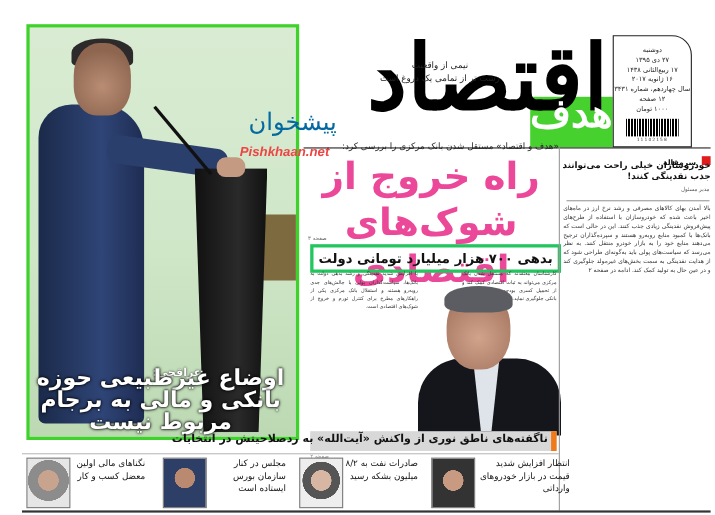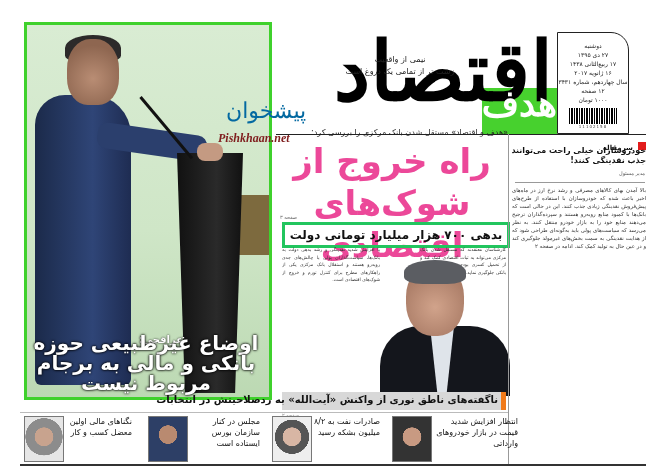--- a/index.html
+++ b/index.html
@@ -13,21 +13,21 @@
   .hair{left:38px;top:10px;width:56px;height:26px;background:#2c2a2a;border-radius:50% 50% 20% 20%;}
   .arm{left:70px;top:104px;width:110px;height:26px;background:#2b3f6d;transform:rotate(8deg);border-radius:10px;}
   .hand{left:170px;top:118px;width:26px;height:18px;background:#c49a82;border-radius:8px;}
   .podium{left:150px;top:128px;width:66px;height:240px;background:linear-gradient(90deg,#111,#2a2a2a 60%,#111);clip-path:polygon(0 0,100% 0,88% 100%,12% 100%);}
   .mic{left:112px;top:72px;width:3px;height:80px;background:#111;transform:rotate(-40deg);transform-origin:top;}
   .wood{left:205px;top:170px;width:40px;height:60px;background:#7d6a3e;}
   .caption-box{left:0;bottom:0;width:100%;height:74px;}
   .cap-kicker{position:absolute;right:86px;bottom:52px;color:#fff;font-size:10px;font-weight:bold;direction:rtl;text-shadow:0 0 2px #000;}
   .cap-title{position:absolute;right:8px;bottom:4px;width:230px;text-align:center;color:#fff;font-size:20px;font-weight:bold;direction:rtl;line-height:20px;text-shadow:0 0 3px #000,0 0 2px #000;}
   .watermark-fa{left:226px;top:98px;color:#0369a1;font-size:22px;font-family:"DejaVu Serif",serif;direction:rtl;}
-  .watermark-en{left:218px;top:131px;color:#7f1d1d;font-size:12px;font-weight:bold;font-style:italic;font-family:Liberation Serif, serif;}
+  .watermark-en{left:218px;top:131px;color:#ef4444;font-size:12px;font-weight:bold;font-style:italic;font-family:Liberation Sans, sans-serif;}
   
   .masthead{left:272px;top:22px;width:285px;height:112px;}
   .logo-green{position:absolute;left:210px;top:66px;width:75px;height:46px;background:#47d12e;}
   .logo-text{position:absolute;right:4px;top:-6px;font-size:82px;font-weight:bold;font-family:"DejaVu Serif",serif;direction:rtl;color:#000;letter-spacing:-6px;line-height:110px;}
   .logo-sub{position:absolute;left:204px;top:60px;font-size:36px;font-weight:bold;font-family:"DejaVu Serif",serif;color:#fff;direction:rtl;}
   .slogan{position:absolute;left:58px;top:32px;width:140px;text-align:center;font-size:8px;line-height:12px;direction:rtl;color:#222;}
   .infobox{left:557px;top:32px;width:70px;height:100px;border:1px solid #222;border-radius:0 18px 0 0;background:#fff;}
   .info-line{font-size:6px;line-height:9px;text-align:center;direction:rtl;color:#222;}
   .barcode{margin:4px auto 0;width:48px;height:16px;background:repeating-linear-gradient(90deg,#000 0 1px,#fff 1px 2px,#000 2px 4px,#fff 4px 5px);}
   .barcode-num{font-size:4px;text-align:center;letter-spacing:1px;color:#444;}

